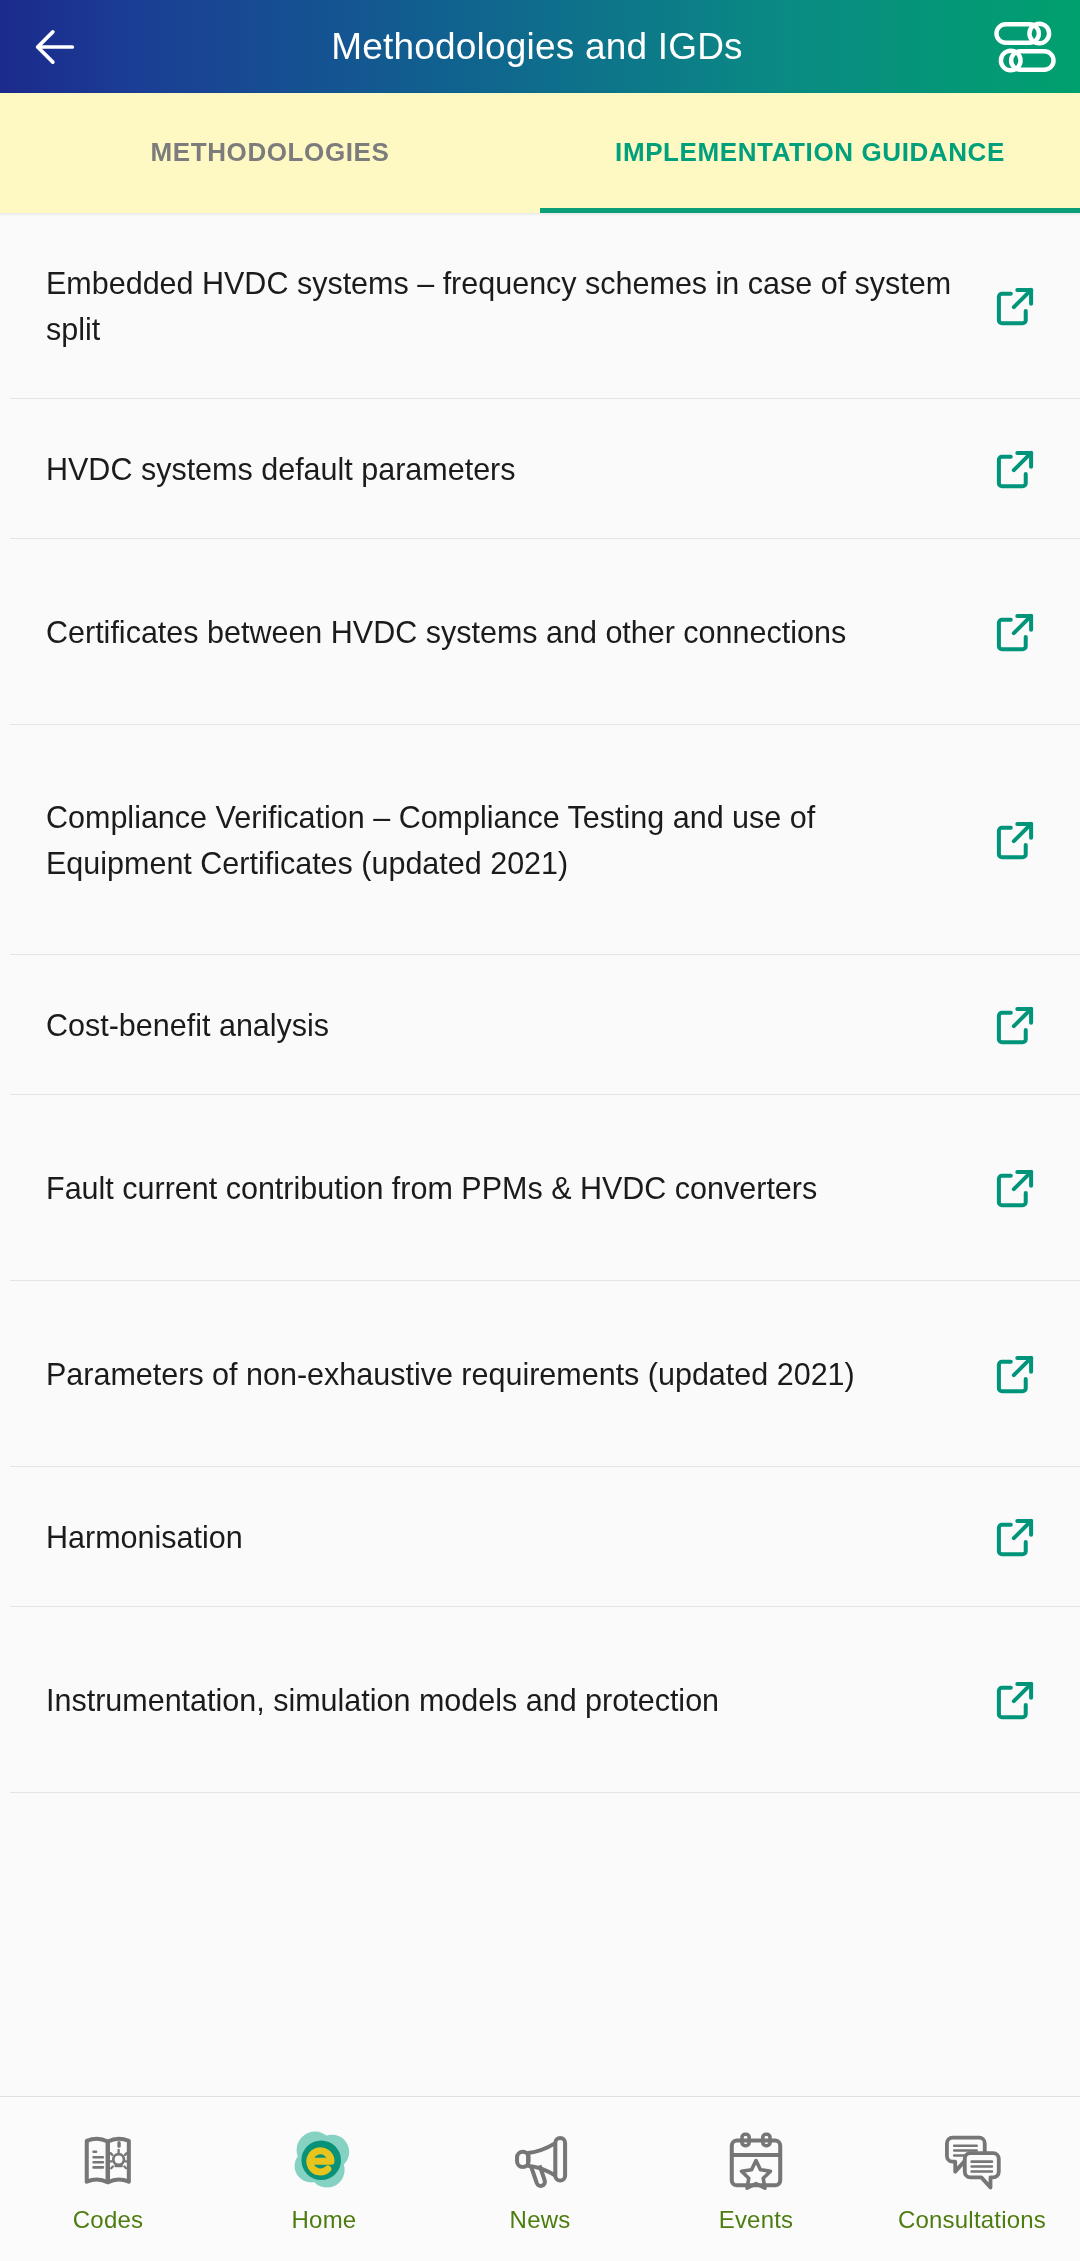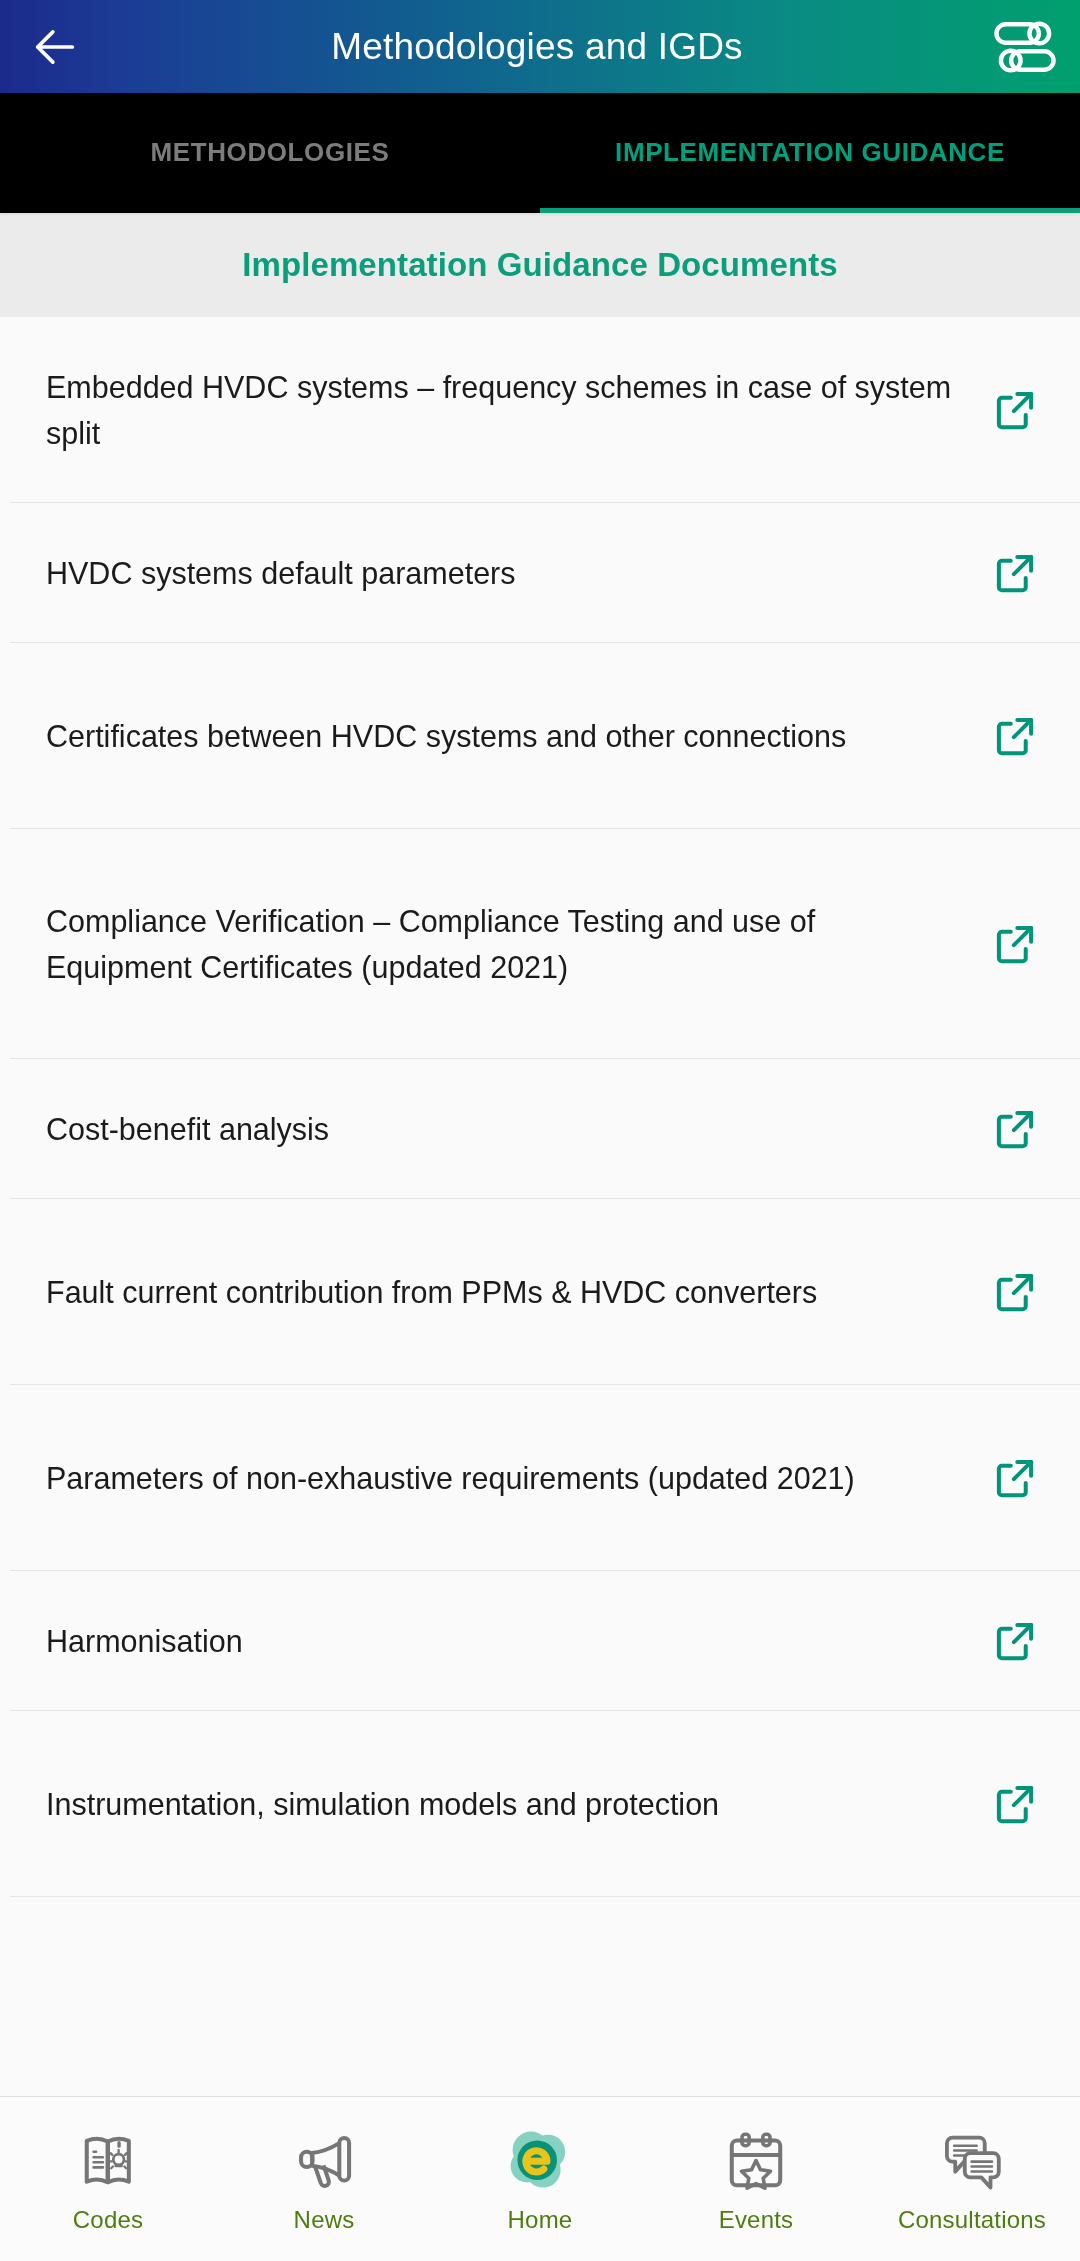--- a/index.html
+++ b/index.html
@@ -22,21 +22,21 @@
     position:absolute; left:0; right:6px; top:0; height:93px;
     display:flex; align-items:center; justify-content:center;
     color:#ffffff; font-size:37px; font-weight:400; letter-spacing:.2px;
     pointer-events:none;
   }
   .appbar-action { margin-left:auto; width:110px; height:93px; display:flex; align-items:center; justify-content:center; position:relative; z-index:2; }
 
   
   .tabbar {
     height:120px; flex:0 0 120px;
-    background:#000000;
+    background:#fef9c3;
     display:flex; position:relative;
     box-shadow:0 1px 3px rgba(0,0,0,.10);
   }
   .tab {
     flex:1 1 50%;
     display:flex; align-items:center; justify-content:center;
     text-align:center; padding:0 12px;
     font-size:26px; font-weight:bold; letter-spacing:.6px; line-height:1.22;
   }
   .tab.inactive { color:#7c7c7c; }
@@ -116,23 +116,20 @@
   <div class="tabbar">
     <div class="tab inactive">
       <span>METHODOLOGIES</span>
     </div>
     <div class="tab active">
       <span>IMPLEMENTATION GUIDANCE</span>
     </div>
     <div class="tab-indicator"></div>
   </div>
 
-  <div class="section-head">
-    <span>Implementation Guidance Documents</span>
-  </div>
 
   <div class="list">
 
     <div class="row h3">
       <div class="row-title">Embedded HVDC systems – frequency schemes in case of system split</div>
       <div class="row-icon">
         <svg width="46" height="46" viewBox="0 0 24 24" fill="none">
           <path d="M13.2 3.6H20.4V10.8" stroke="#00957a" stroke-width="2.1" stroke-linecap="round" stroke-linejoin="round"></path>
           <path d="M20.4 3.6L11.4 12.6" stroke="#00957a" stroke-width="2.1" stroke-linecap="round"></path>
           <path d="M17.6 14.6V19.4A1.6 1.6 0 0 1 16 21H5.2A1.6 1.6 0 0 1 3.6 19.4V7.2A1.6 1.6 0 0 1 5.2 5.6H9.8" stroke="#00957a" stroke-width="2.1" stroke-linecap="round" stroke-linejoin="round"></path>
@@ -238,32 +235,20 @@
           <path d="M6 6.5c3.4-1.4 6.6-1.4 9.8.3V26c-3.2-1.7-6.4-1.7-9.8-.3V6.5z" stroke="#767676" stroke-width="1.9" stroke-linejoin="round"></path>
           <path d="M25.8 6.5c-3.4-1.4-6.6-1.4-9.8.3V26c3.2-1.7 6.4-1.7 9.8-.3V6.5z" stroke="#767676" stroke-width="1.9" stroke-linejoin="round"></path>
           <path d="M9.2 11.6h1.2M9.2 14.2h4.4M9.2 16.6h4.4M9.2 19h4.4" stroke="#767676" stroke-width="1.2" stroke-linecap="round"></path>
           <circle cx="21" cy="15.3" r="2.5" stroke="#767676" stroke-width="1.3"></circle>
           <path d="M19.6 18.3h2.8" stroke="#767676" stroke-width="1.2" stroke-linecap="round"></path>
           <path d="M21 10.8v1.2M17.2 12.3l.8.8M24.8 12.3l-.8.8M16.6 16.2h1.1M24.3 16.2h1.1M17.5 19.4l.8-.8M24.5 19.4l-.8-.8" stroke="#767676" stroke-width="1.1" stroke-linecap="round"></path>
           <path d="M21.2 7.4v1.6" stroke="#767676" stroke-width="1.6" stroke-linecap="round"></path>
         </svg>
       </div>
       <div class="navlabel">Codes</div>
-    </div>
-
-    <div class="navitem">
-      <div class="navicon">
-        <svg width="68" height="68" viewBox="0 0 32 32" fill="none">
-          <rect x="23.2" y="5.2" width="4.6" height="20" rx="2.3" stroke="#767676" stroke-width="1.9"></rect>
-          <path d="M23.2 7.6C19 10.2 14.6 11.8 10.4 12.2v6c4.2.4 8.6 2 12.8 4.6" stroke="#767676" stroke-width="1.9" stroke-linejoin="round"></path>
-          <rect x="5.2" y="11.6" width="5.4" height="7.2" rx="2.7" stroke="#767676" stroke-width="1.9"></rect>
-          <path d="M11.8 18.6l2.7 7.8a2 2 0 0 0 2.5 1.2 2 2 0 0 0 1.2-2.5l-2.4-7" stroke="#767676" stroke-width="1.9" stroke-linejoin="round"></path>
-        </svg>
-      </div>
-      <div class="navlabel">News</div>
     </div>
 
     <div class="navitem">
       <div class="navicon">
         <svg width="80" height="80" viewBox="0 0 40 40" fill="none">
           <g opacity="0.95">
             <circle cx="15.5" cy="14.5" r="9.2" fill="#7fcfc0"></circle>
             <circle cx="24.0" cy="15.5" r="8.6" fill="#7fcfc0"></circle>
             <circle cx="21.5" cy="24.5" r="8.8" fill="#7fcfc0"></circle>
             <circle cx="13.5" cy="22.5" r="8.2" fill="#7fcfc0"></circle>
@@ -271,20 +256,32 @@
           <circle cx="18.6" cy="19.6" r="9.9" fill="#0a9279"></circle>
           <path d="M13.1 20.1h10.4a5.3 5.3 0 1 0-1.6 3.9" stroke="#e8c51d" stroke-width="3.5" fill="none" stroke-linecap="round" stroke-linejoin="round"></path>
         </svg>
       </div>
       <div class="navlabel">Home</div>
     </div>
 
     <div class="navitem">
       <div class="navicon">
         <svg width="68" height="68" viewBox="0 0 32 32" fill="none">
+          <rect x="23.2" y="5.2" width="4.6" height="20" rx="2.3" stroke="#767676" stroke-width="1.9"></rect>
+          <path d="M23.2 7.6C19 10.2 14.6 11.8 10.4 12.2v6c4.2.4 8.6 2 12.8 4.6" stroke="#767676" stroke-width="1.9" stroke-linejoin="round"></path>
+          <rect x="5.2" y="11.6" width="5.4" height="7.2" rx="2.7" stroke="#767676" stroke-width="1.9"></rect>
+          <path d="M11.8 18.6l2.7 7.8a2 2 0 0 0 2.5 1.2 2 2 0 0 0 1.2-2.5l-2.4-7" stroke="#767676" stroke-width="1.9" stroke-linejoin="round"></path>
+        </svg>
+      </div>
+      <div class="navlabel">News</div>
+    </div>
+
+    <div class="navitem">
+      <div class="navicon">
+        <svg width="68" height="68" viewBox="0 0 32 32" fill="none">
           <rect x="4.6" y="6.4" width="22.8" height="21" rx="2.4" stroke="#767676" stroke-width="1.9"></rect>
           <path d="M4.6 13.2h22.8" stroke="#767676" stroke-width="1.9"></path>
           <rect x="9.4" y="3.4" width="3.4" height="5.4" rx="1.5" stroke="#767676" stroke-width="1.7"></rect>
           <rect x="19.2" y="3.4" width="3.4" height="5.4" rx="1.5" stroke="#767676" stroke-width="1.7"></rect>
           <path d="M16 15.8l2.1 4.3 4.7.7-3.4 3.3.8 4.7-4.2-2.2-4.2 2.2.8-4.7-3.4-3.3 4.7-.7L16 15.8z" stroke="#767676" stroke-width="1.7" stroke-linejoin="round"></path>
         </svg>
       </div>
       <div class="navlabel">Events</div>
     </div>
 

